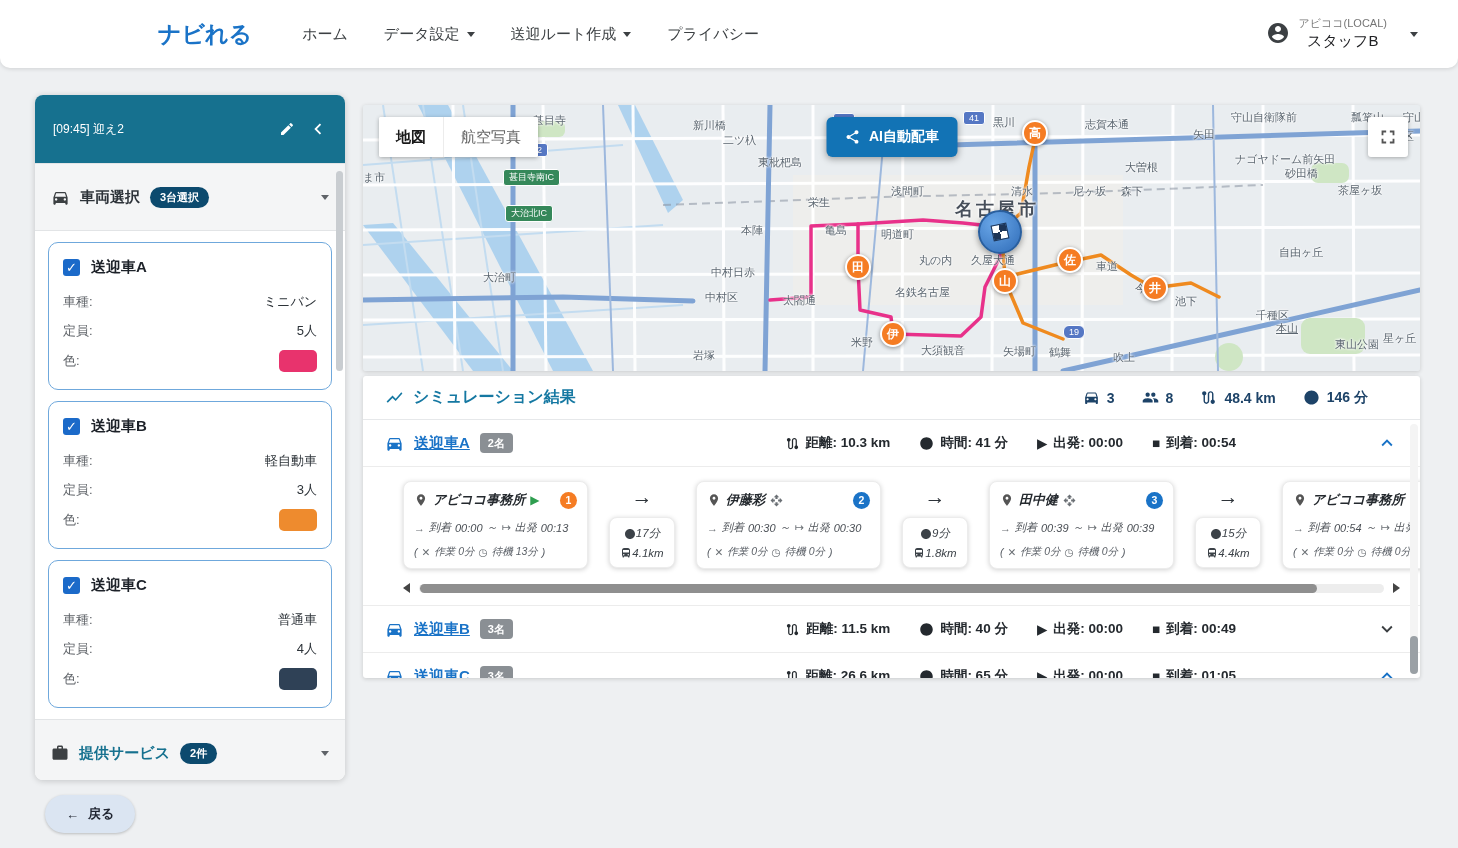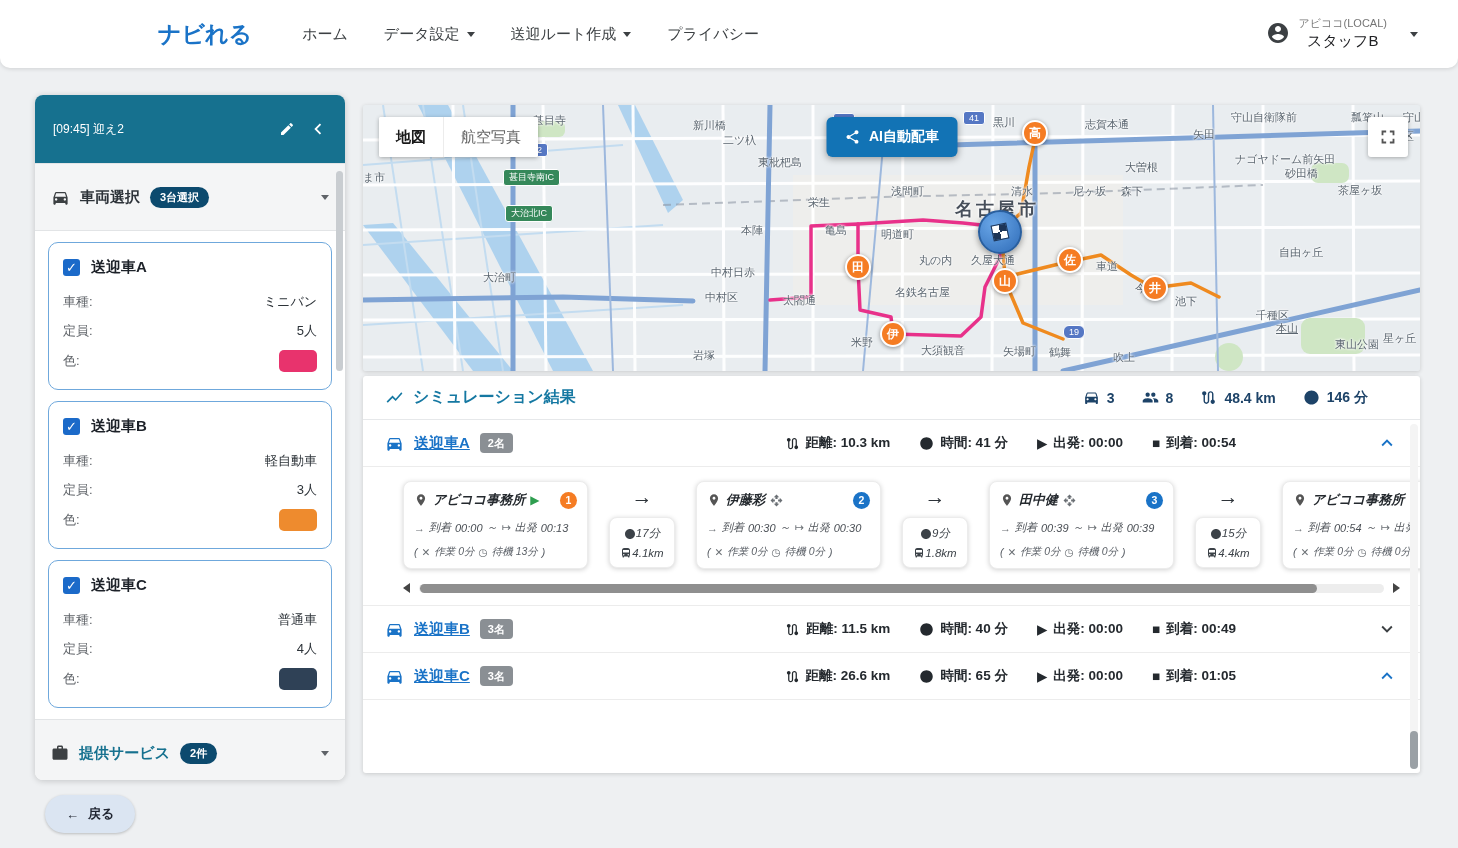--- a/index.html
+++ b/index.html
@@ -76,21 +76,21 @@
   .mt-btn.inactive { color:#666; border-left:1px solid #ececec; }
   .ai-btn { position:absolute; left:50%; transform:translateX(-50%); top:12px; height:40px; background:#1273b5; color:#fff;
     border:none; border-radius:6px; padding:0 18px; font-size:14px; font-weight:bold; font-family:inherit;
     display:flex; align-items:center; gap:9px; box-shadow:0 2px 7px rgba(0,0,0,.35); cursor:pointer; z-index:6; }
   .fs-btn { position:absolute; right:12px; top:12px; width:40px; height:40px; background:#fff; border:none; border-radius:3px;
     box-shadow:0 1px 4px rgba(0,0,0,.3); color:#545454; font-size:22px; display:flex; align-items:center; justify-content:center;
     cursor:pointer; z-index:6; }
 
   
   .results { background:#fff; margin-top:5px; border-radius:3px; box-shadow:0 1px 4px rgba(0,0,0,.16);
-    position:relative; height:397px; overflow:hidden; }
+    position:relative; height:302px; overflow:hidden; }
   .res-head { height:44px; display:flex; align-items:center; padding:0 22px; border-bottom:1px solid #e6e8ea; }
   .res-title { color:#1578a2; font-weight:bold; font-size:16px; display:flex; gap:9px; align-items:center; }
   .res-title .ic { font-size:19px; }
   .res-stats { margin-left:auto; display:flex; gap:27px; margin-right:30px; }
   .stat { display:flex; align-items:center; gap:7px; color:#1d4368; font-weight:bold; font-size:14px; }
   .stat .ic { font-size:17px; }
   .vr-line { height:47px; display:flex; align-items:center; padding:0 22px; border-bottom:1px solid #ececec; cursor:pointer; }
   .vr-left { display:flex; align-items:center; gap:10px; }
   .vr-left .ic { font-size:19px; color:#1a73c7; }
   .vr-name { color:#1a73c7; font-weight:bold; font-size:15px; text-decoration:underline; }

